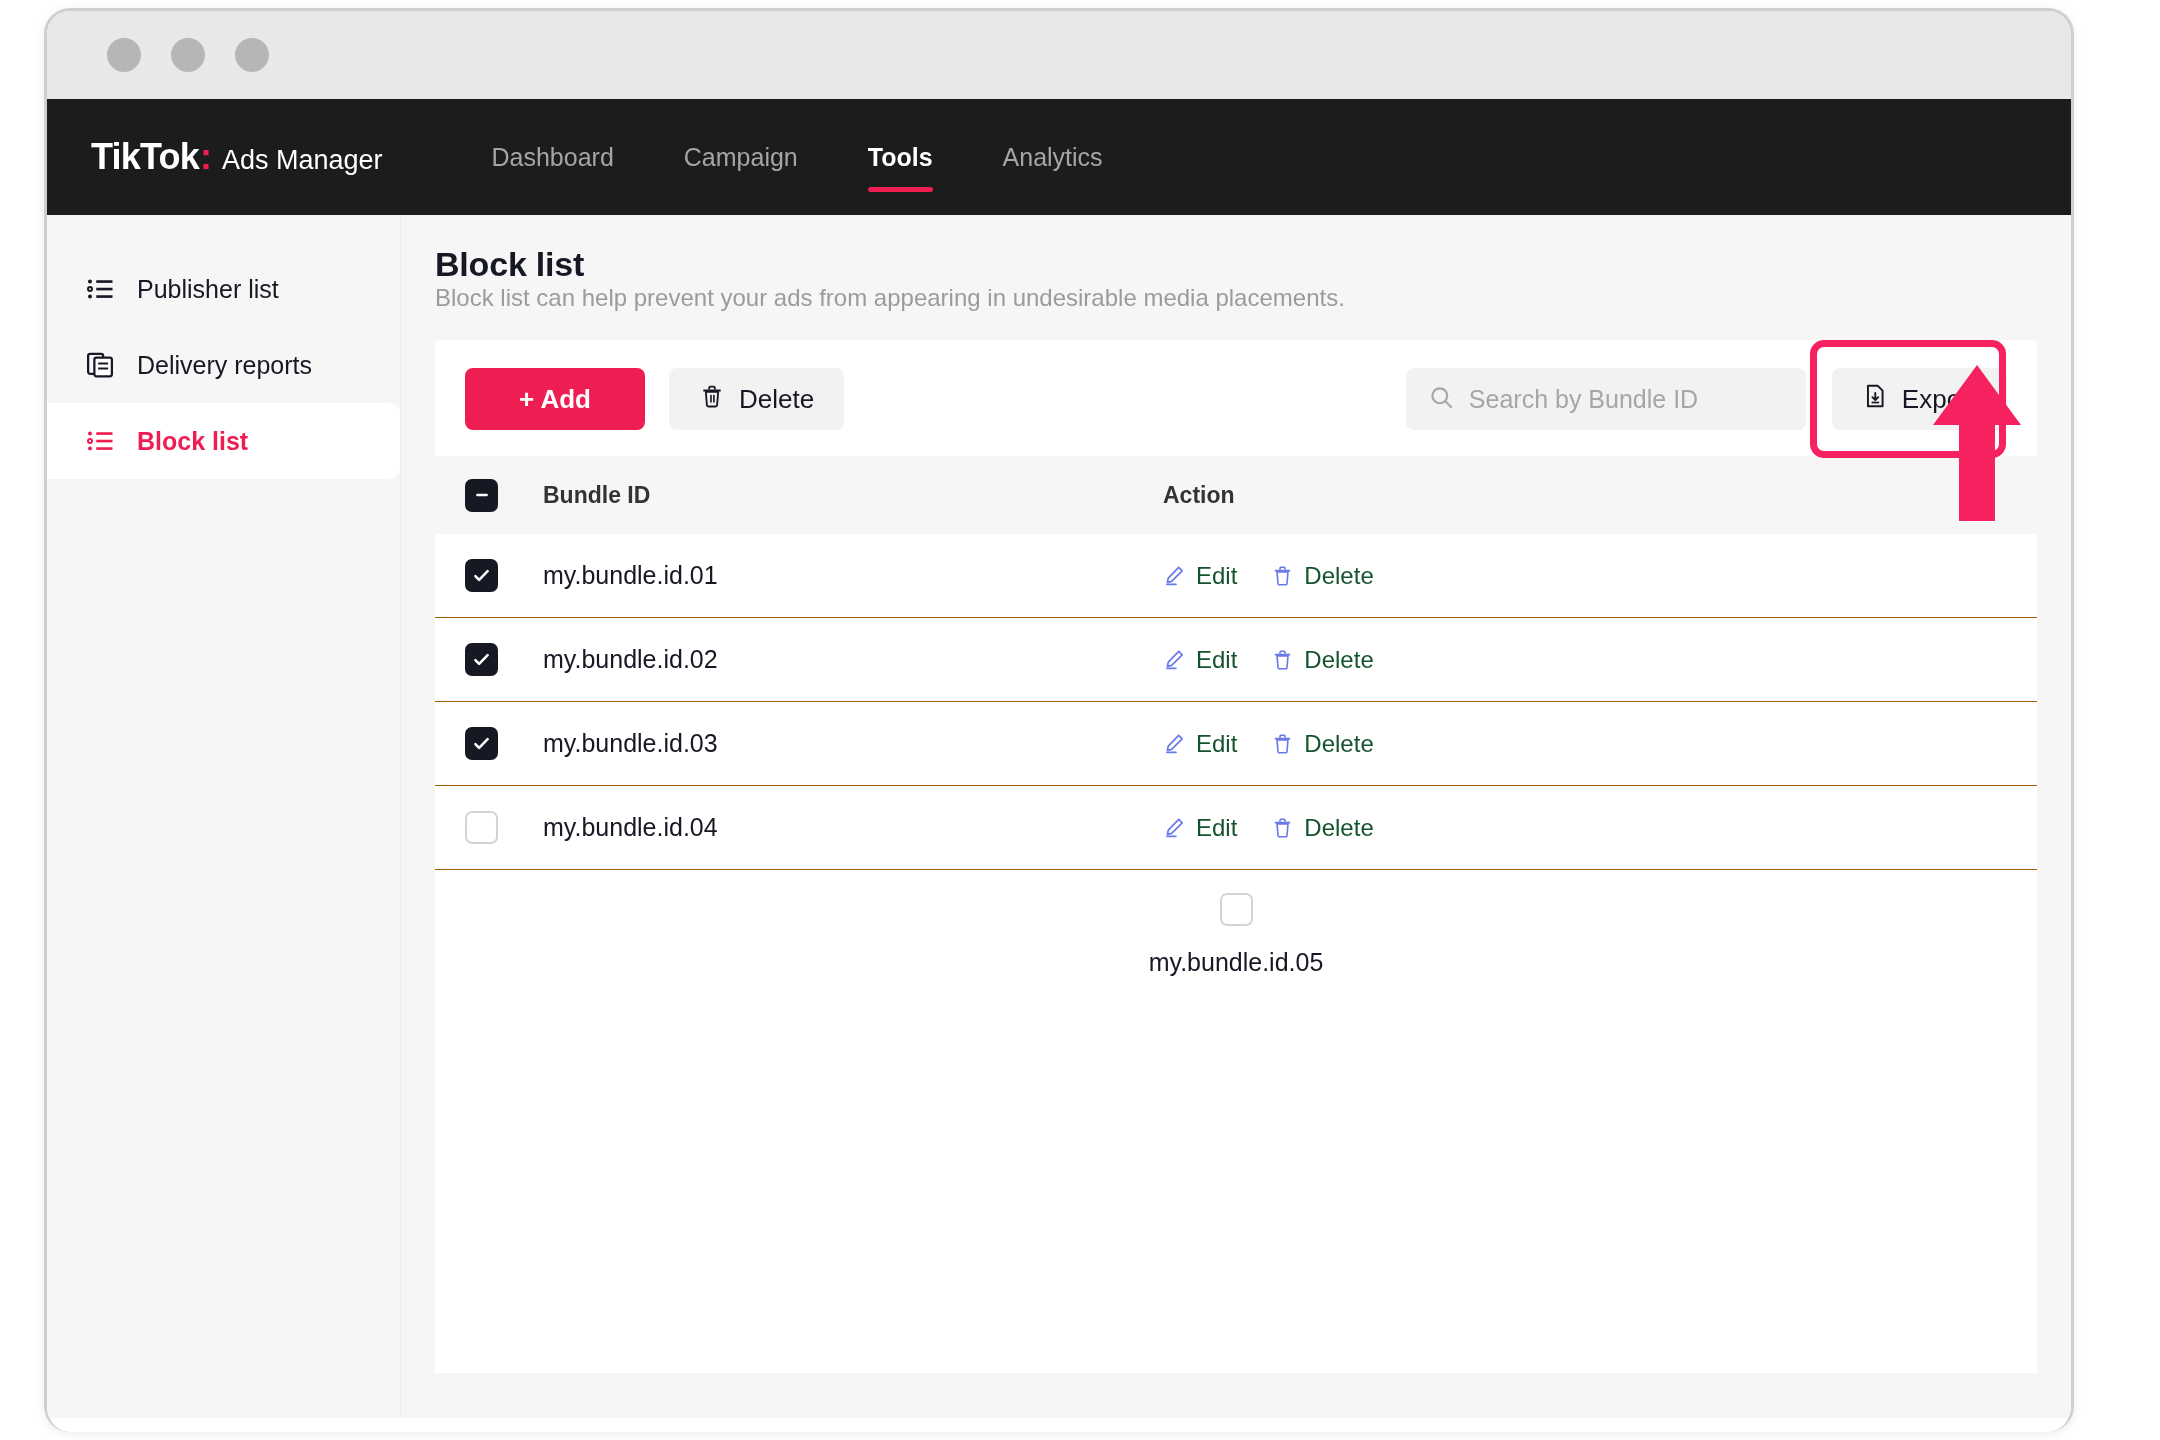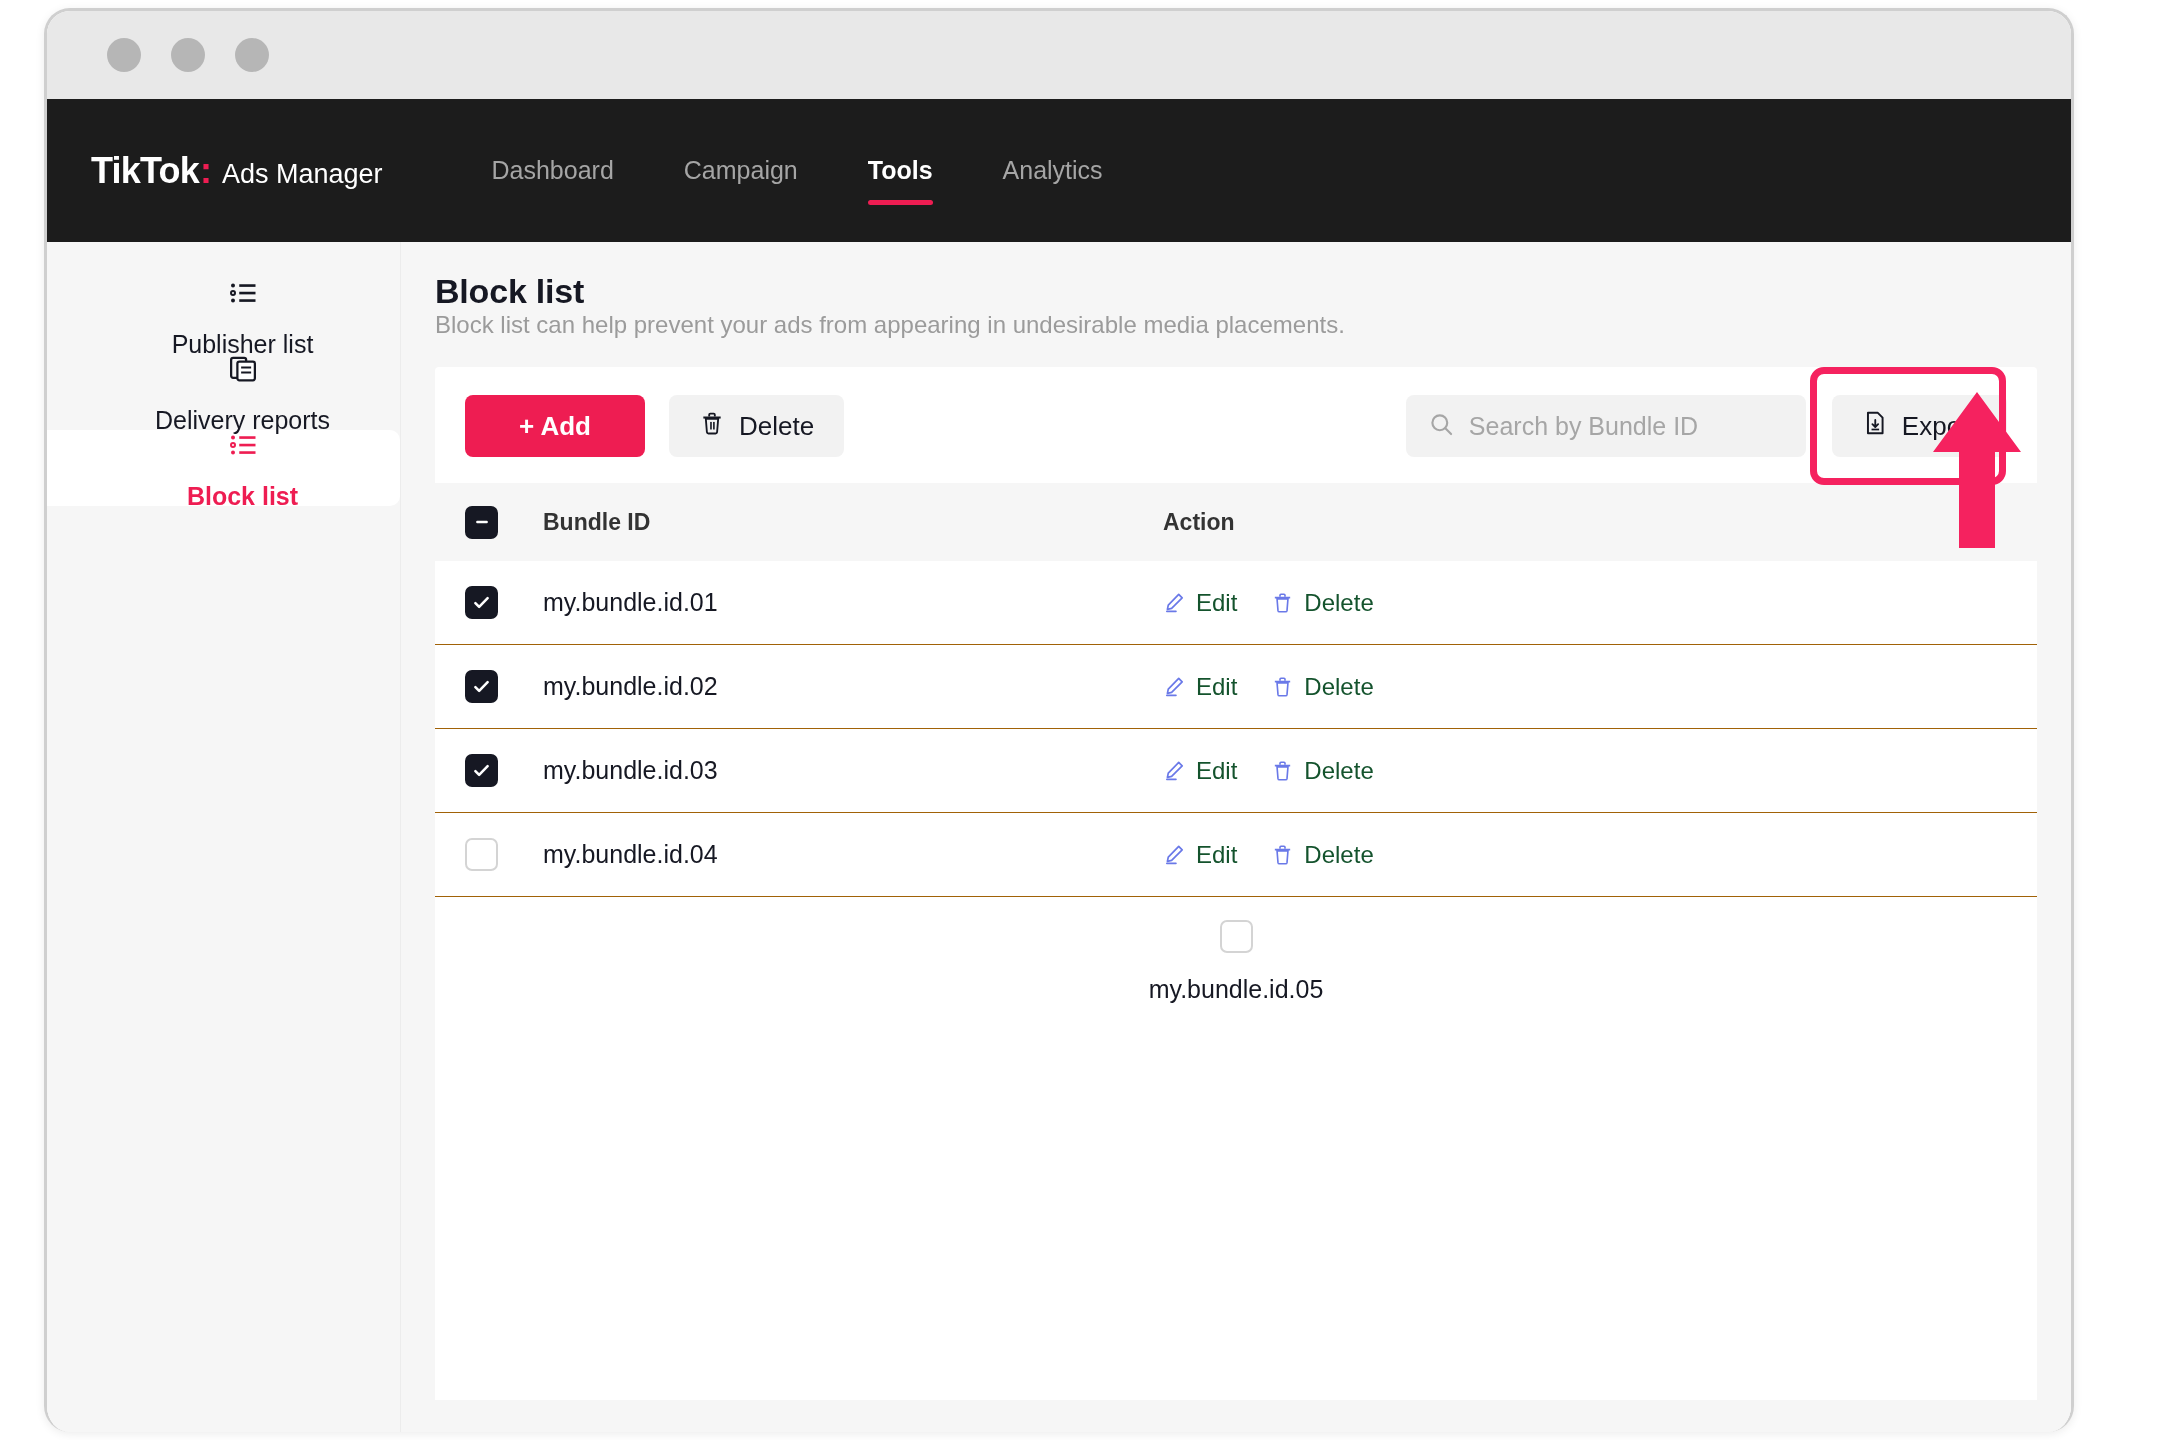--- a/index.html
+++ b/index.html
@@ -31,21 +31,21 @@
     gap: 30px;
   }
   .dot {
     width: 34px; height: 34px;
     border-radius: 50%;
     background: #b6b6b6;
   }
 
   
   .topnav {
-    height: 143px;
+    height: 116px;
     background: #1c1c1c;
     display: flex;
     align-items: center;
     padding-left: 44px;
   }
   .brand {
     display: flex;
     align-items: baseline;
     margin-right: 78px;
     white-space: nowrap;
@@ -98,21 +98,20 @@
   }
   .side-item {
     display: flex;
     align-items: center;
     gap: 22px;
     height: 76px;
     padding-left: 38px;
     color: #161823;
     font-size: 25px;
     cursor: pointer;
-    flex-direction: column;
   }
   .side-item.active {
     background: #ffffff;
     color: #ee1d52;
     font-weight: 700;
     border-radius: 0 10px 10px 0;
   }
   .side-icon { width: 30px; height: 30px; display: block; flex: 0 0 30px; }
 
   

